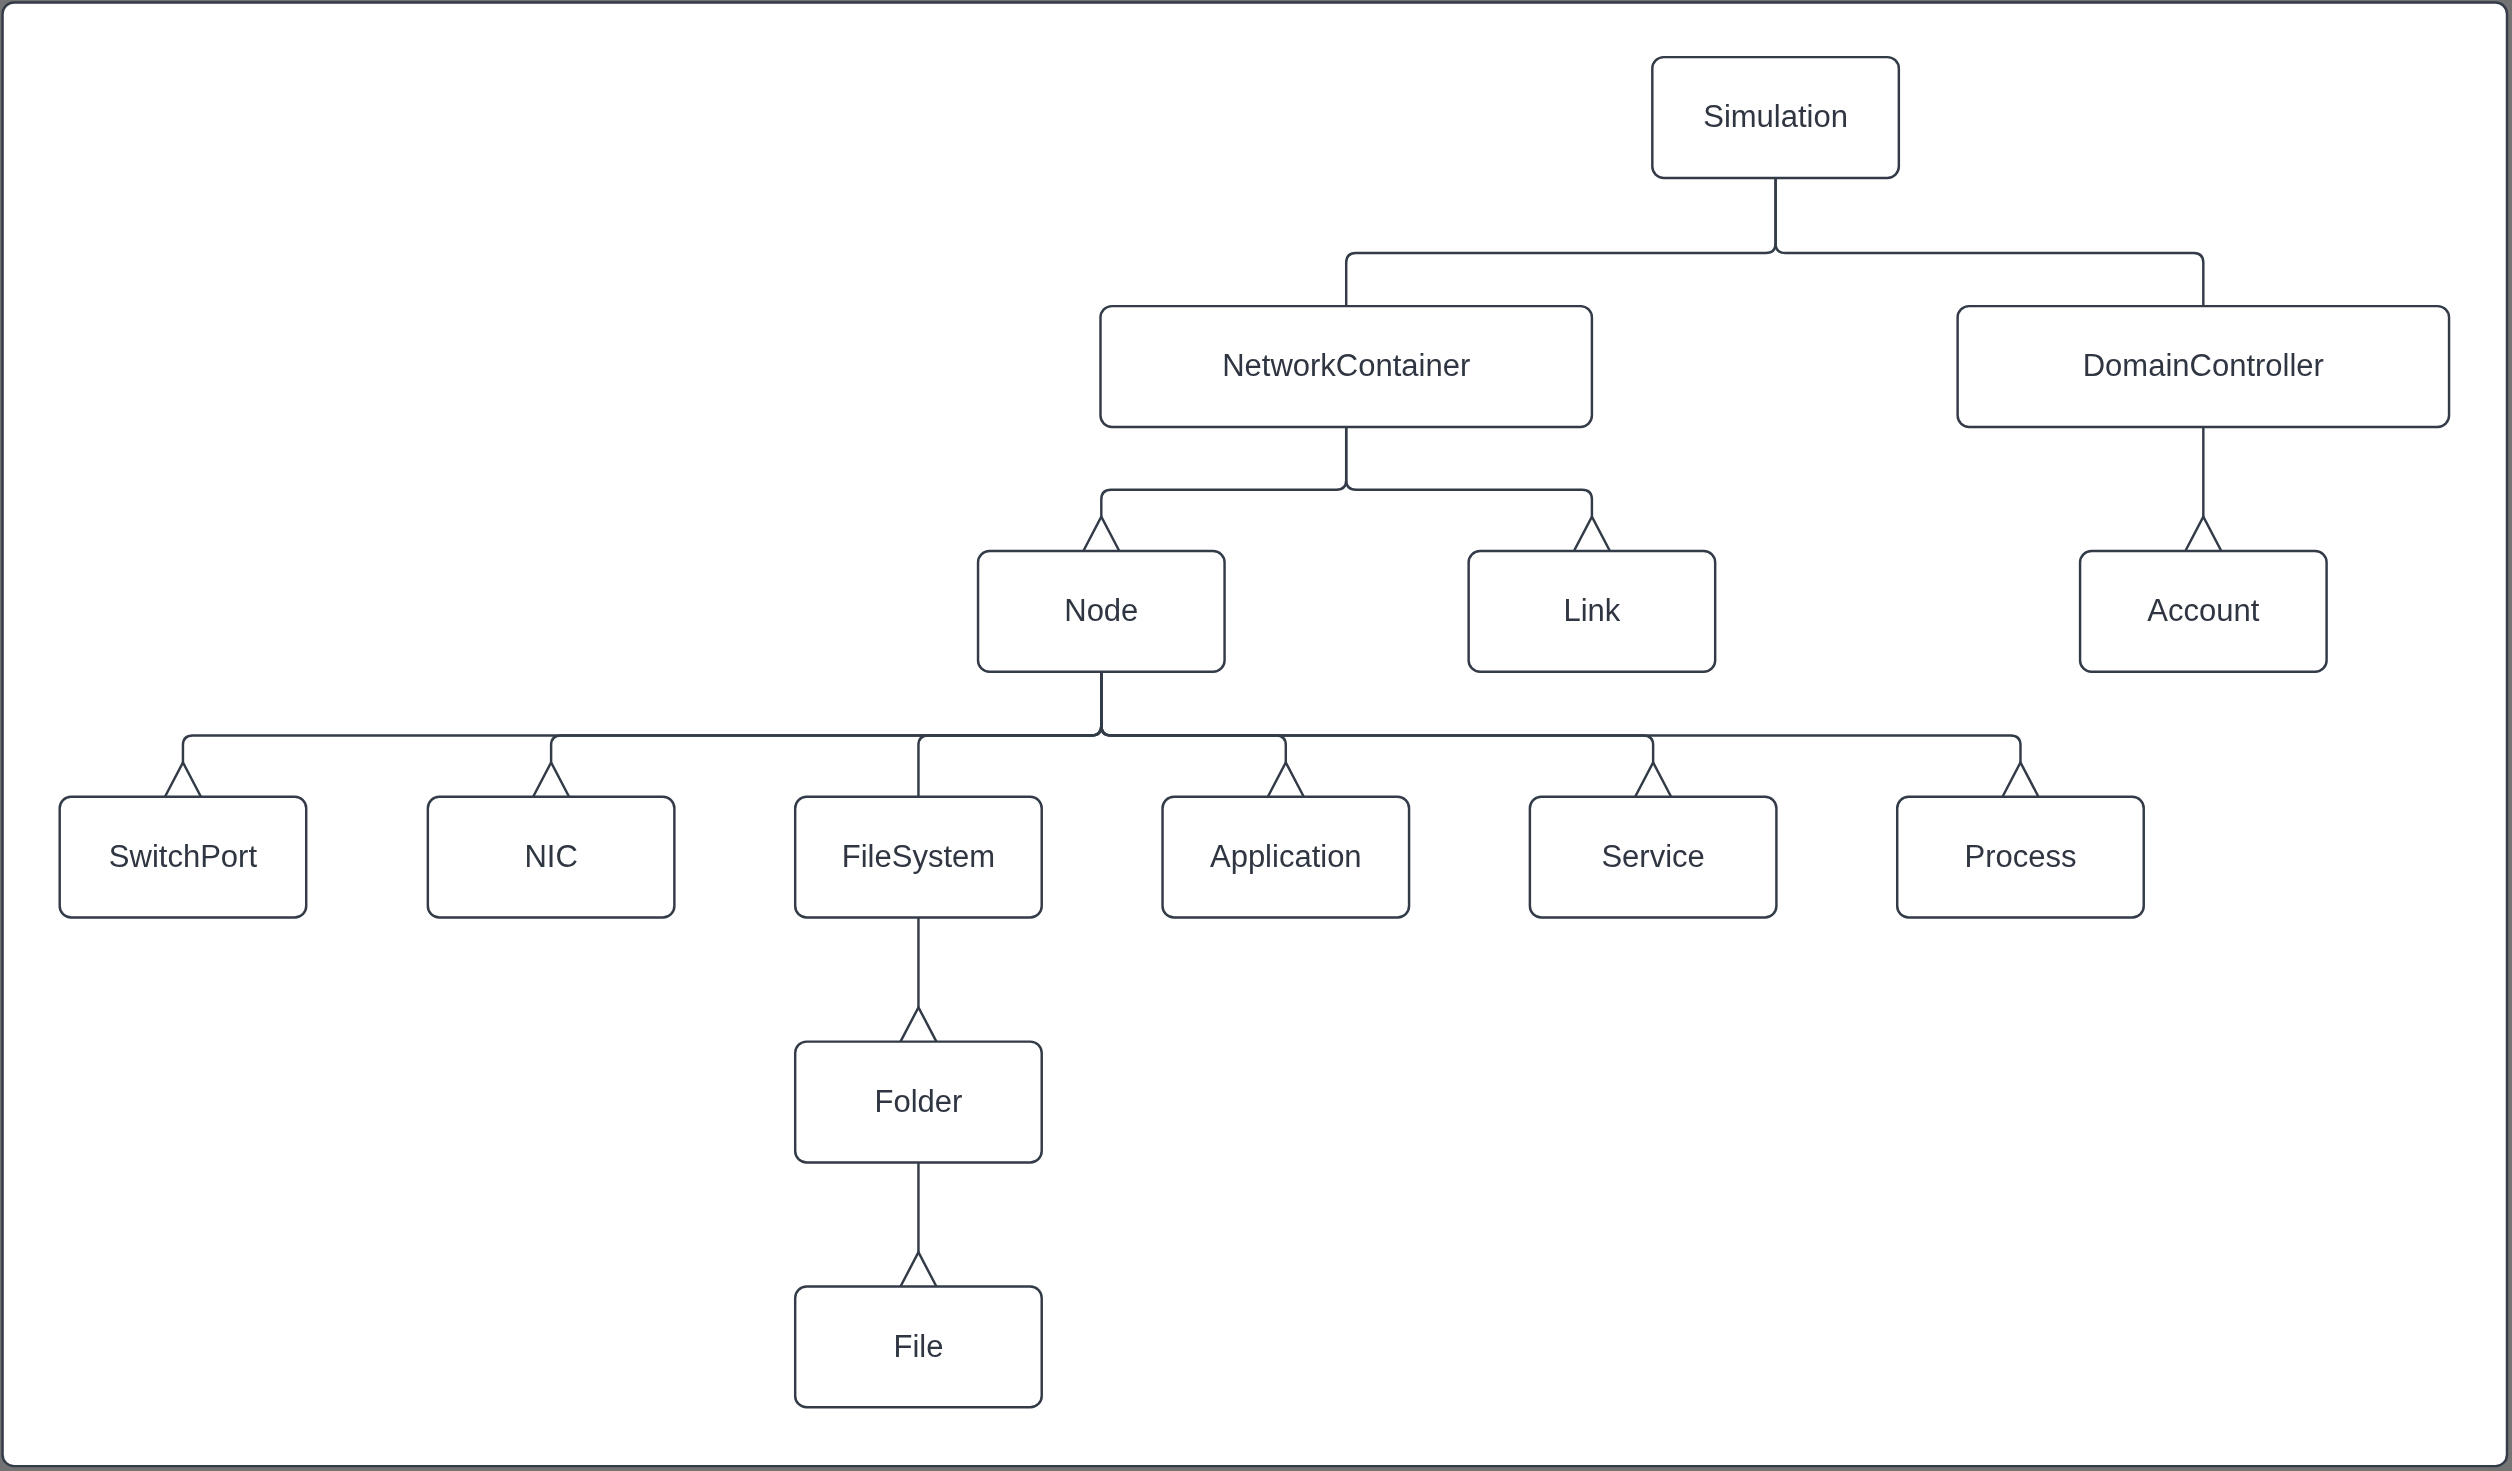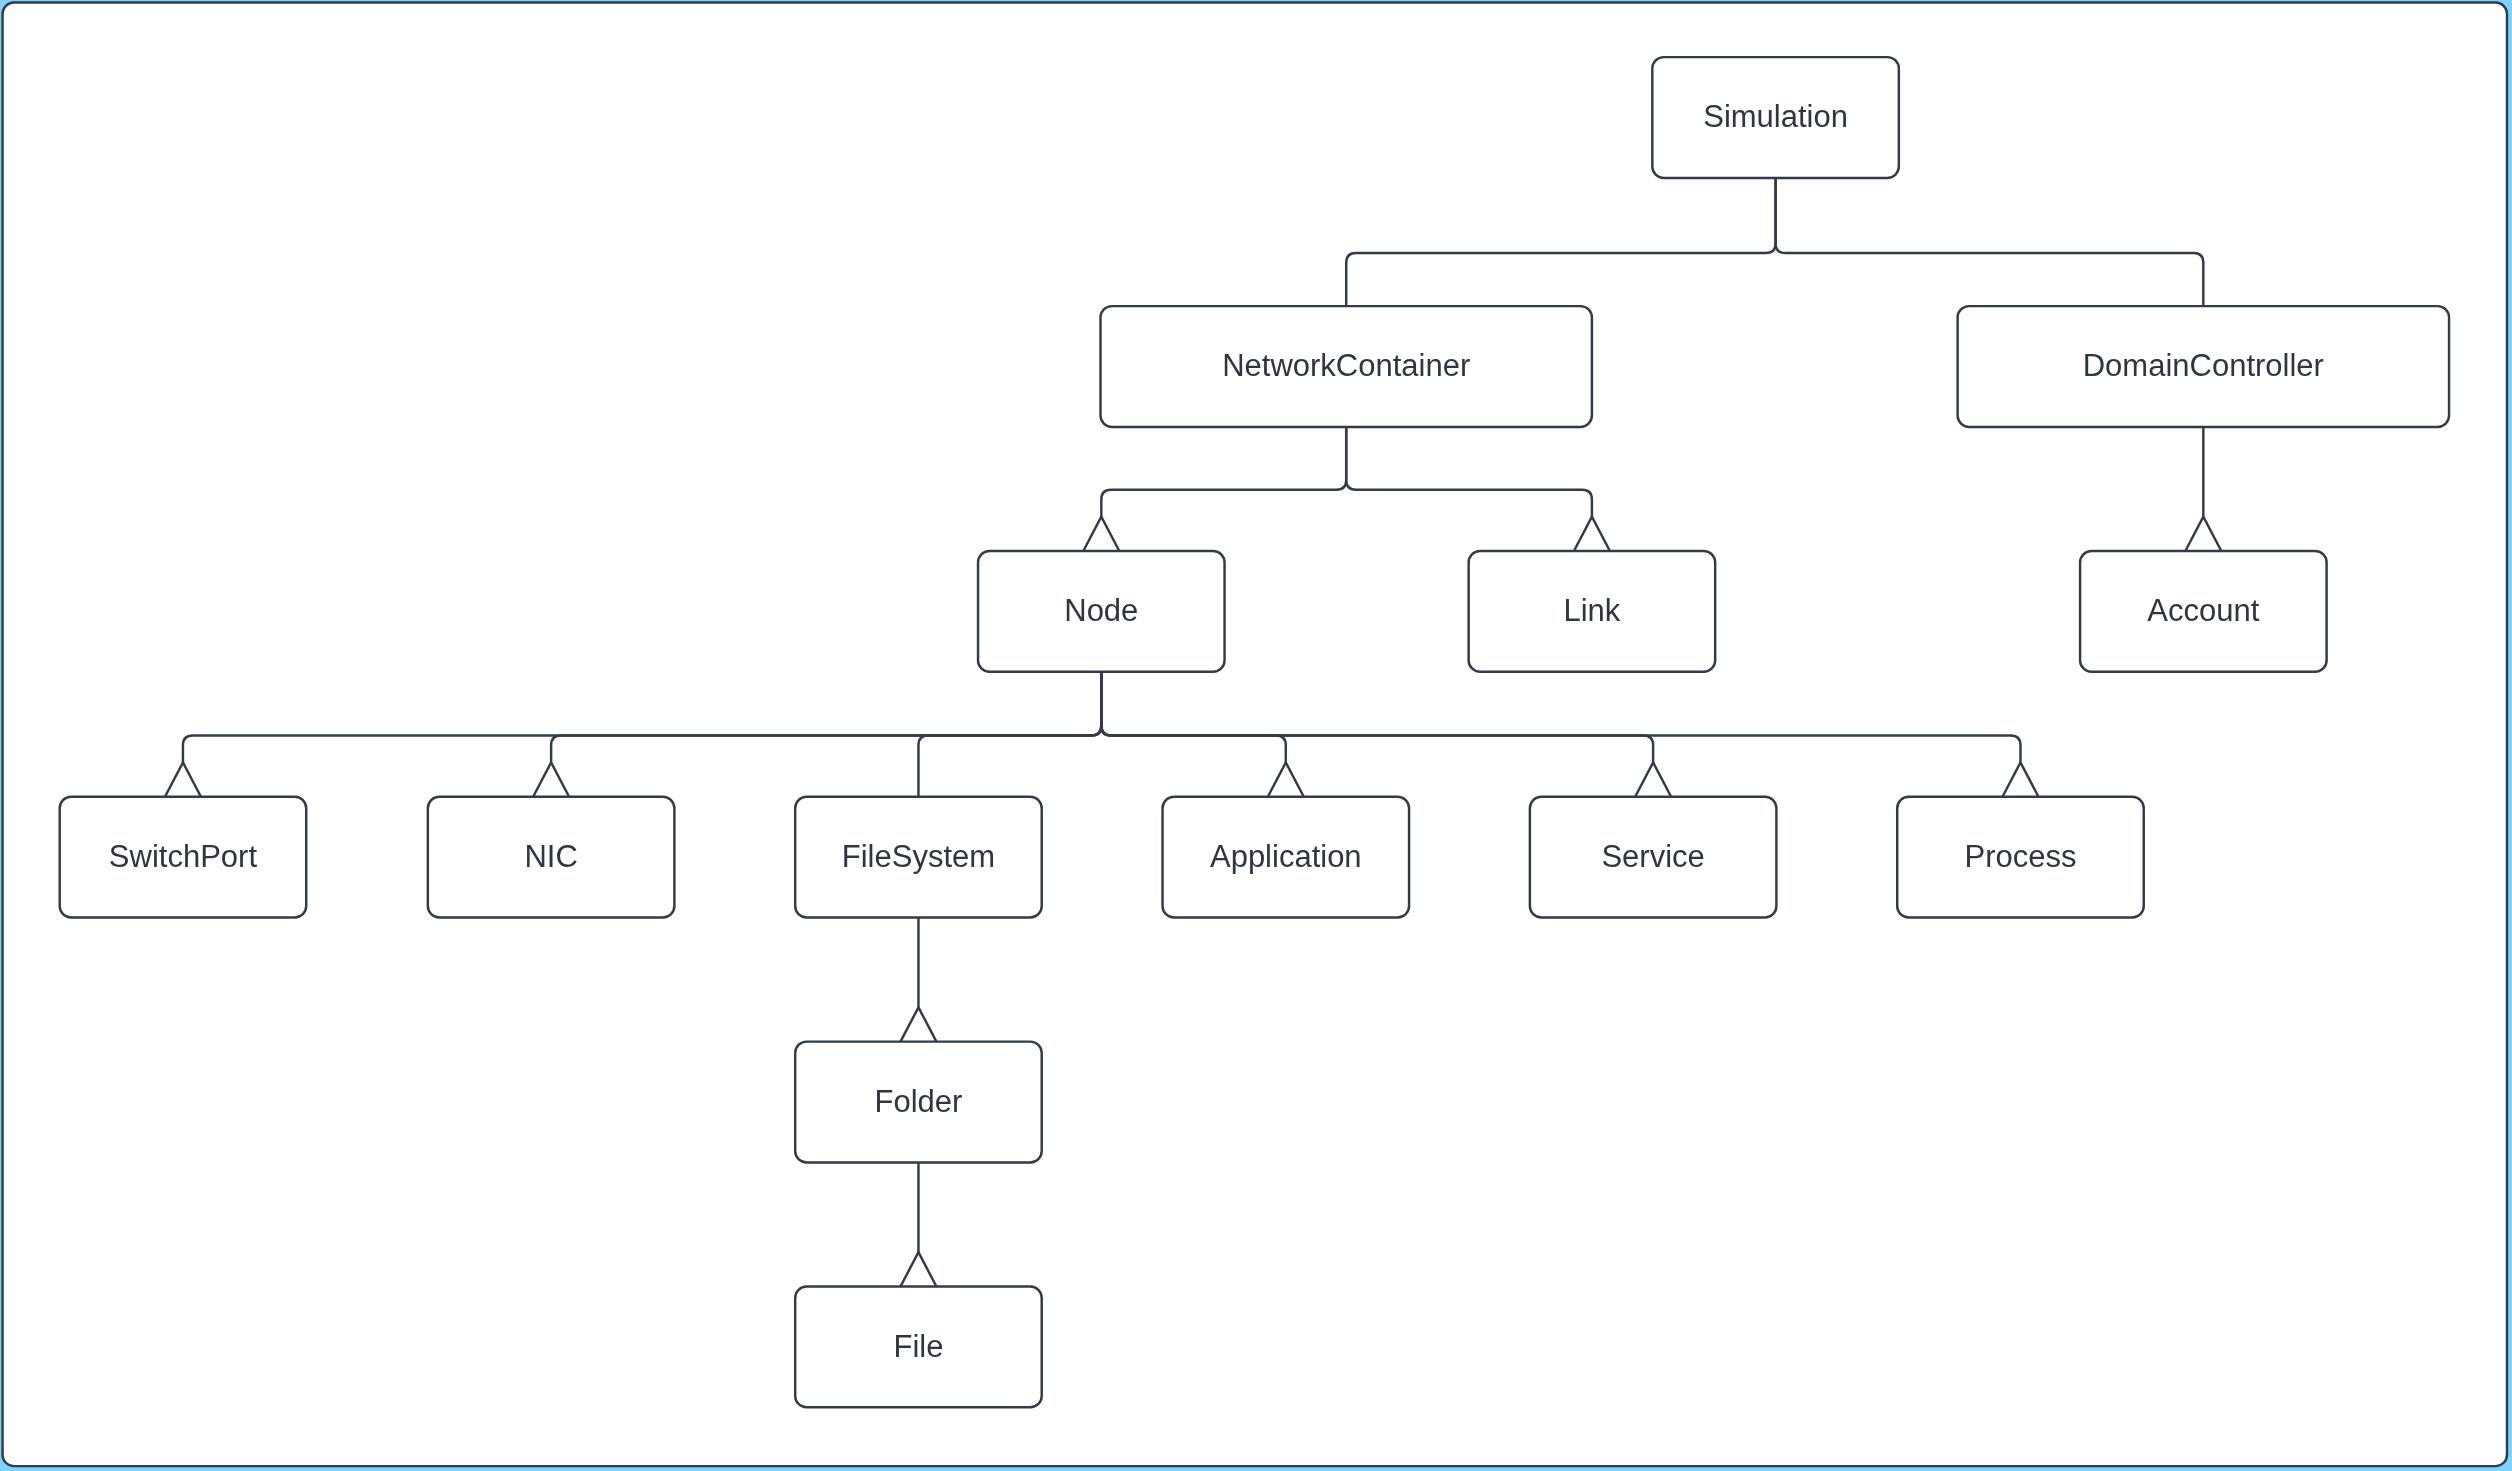--- a/index.html
+++ b/index.html
@@ -8,21 +8,21 @@
     padding: 0;
     background: #ffffff;
   }
   body {
     font-family: "Liberation Sans", sans-serif;
   }
   #canvas-wrap {
     position: relative;
     width: 2512px;
     height: 1471px;
-    background: #7dd3fc;
+    background: #737373;
     overflow: hidden;
   }
   svg#diagram {
     display: block;
     width: 2512px;
     height: 1471px;
   }
   .frame-rect {
     fill: #ffffff;
     stroke: #333b48;

